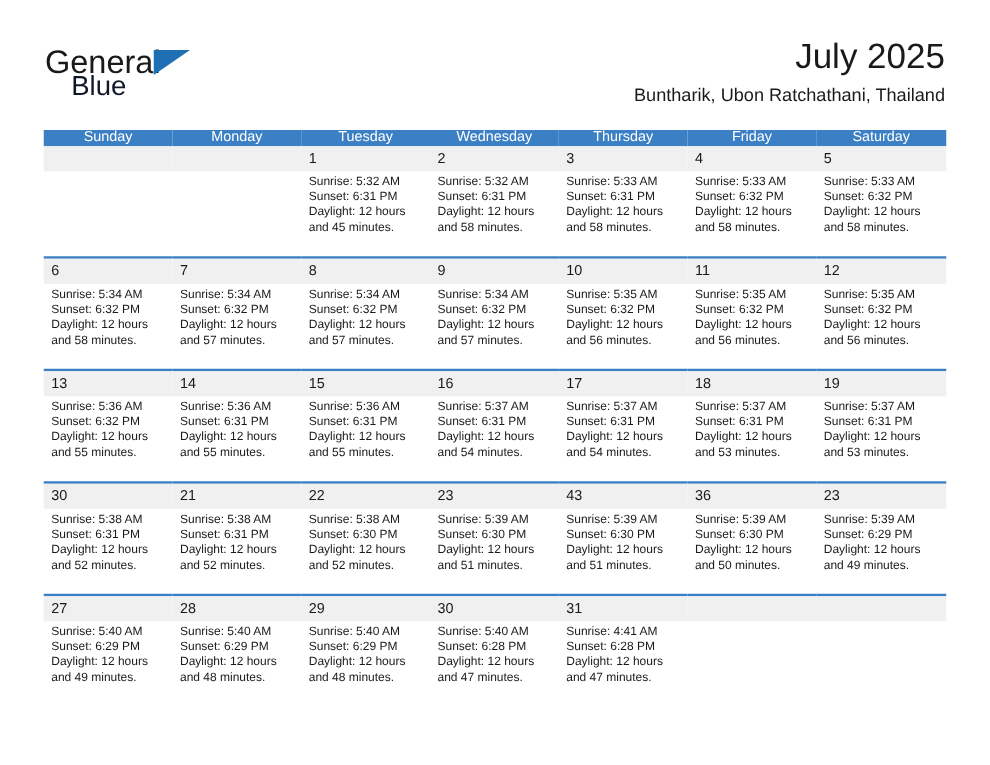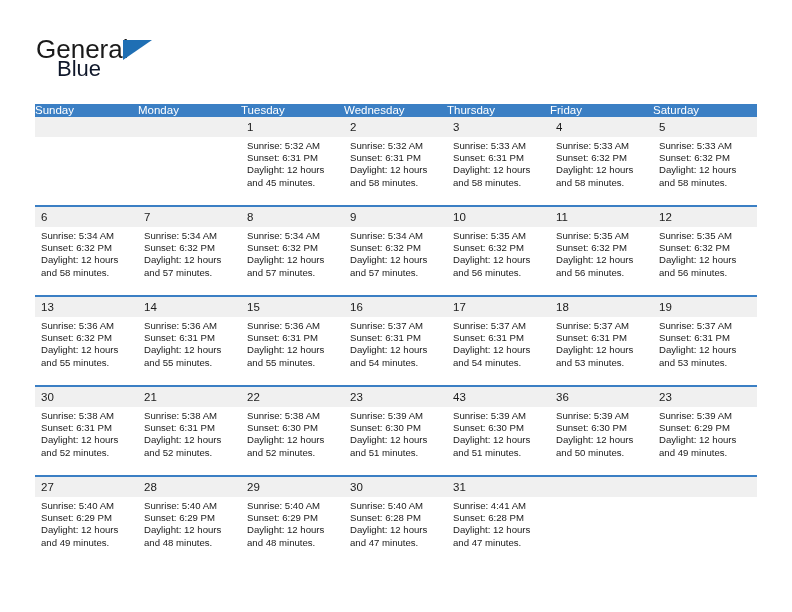--- a/index.html
+++ b/index.html
@@ -101,21 +101,21 @@
     padding: 0;
     margin: 0;
     vertical-align: top;
   }
 
   .dow {
     background: #3b7fc4;
     color: #ffffff;
     font-size: 11.5px;
     font-weight: normal;
-    text-align: left;
+    text-align: center;
     padding: 5px 0 5px 6px;
     height: 11px;
     line-height: 13px;
   }
 
   .week-row > td {
     border-top: 2px solid #3b7fc4;
     height: 88px;
   }
   .week-row:first-of-type > td {
@@ -156,20 +156,24 @@
 <div class="page">
 
   <div class="masthead">
 
     <div class="brand">
       <span class="brand-general">General</span>
       <span class="brand-triangle"></span>
       <span class="brand-blue">Blue</span>
     </div>
 
+    <div class="title-block">
+      <div class="cal-title">July 2025</div>
+      <div class="cal-subtitle">Buntharik, Ubon Ratchathani, Thailand</div>
+    </div>
 
   </div>
 
   <table class="calendar">
     <colgroup>
       <col style="width:103px">
         <col style="width:103px">
         <col style="width:103px">
       <col style="width:103px">
         <col style="width:103px">

